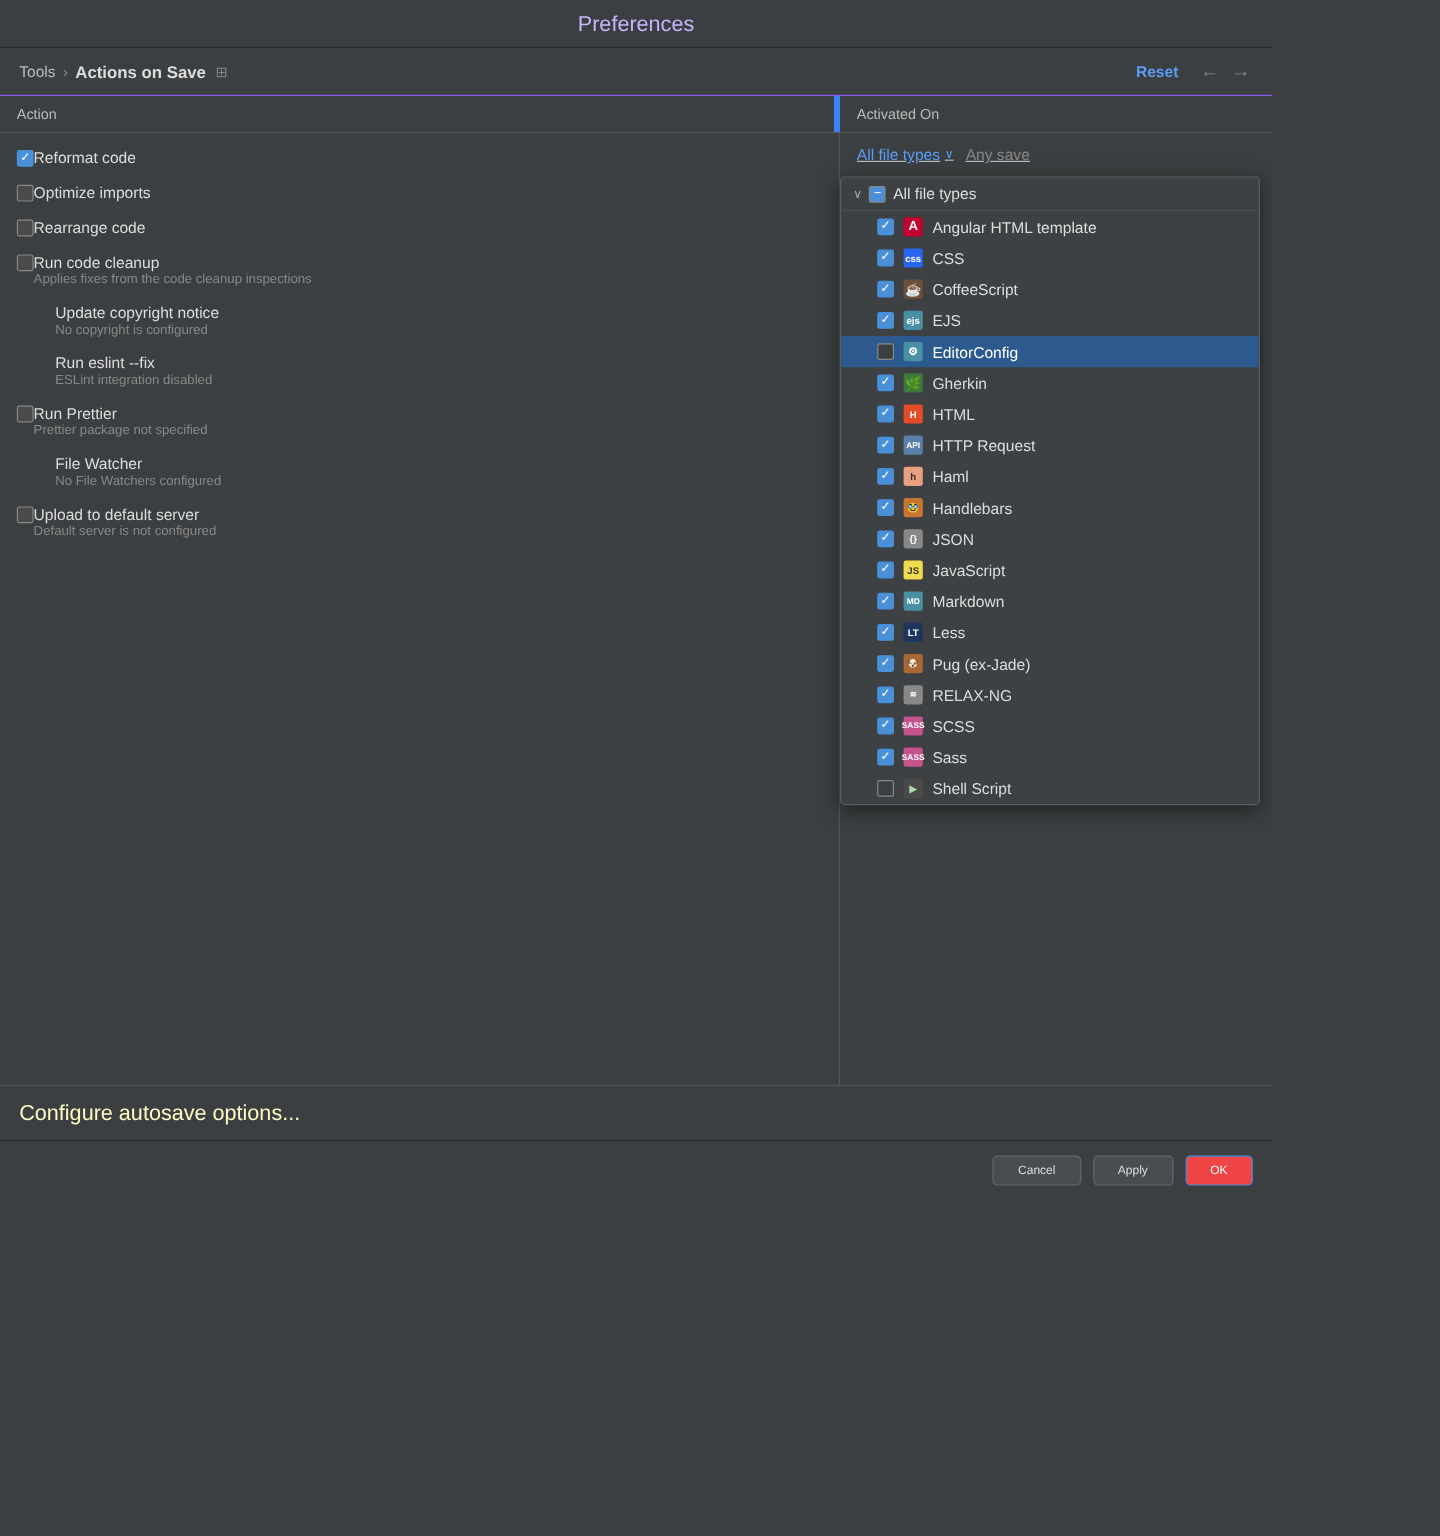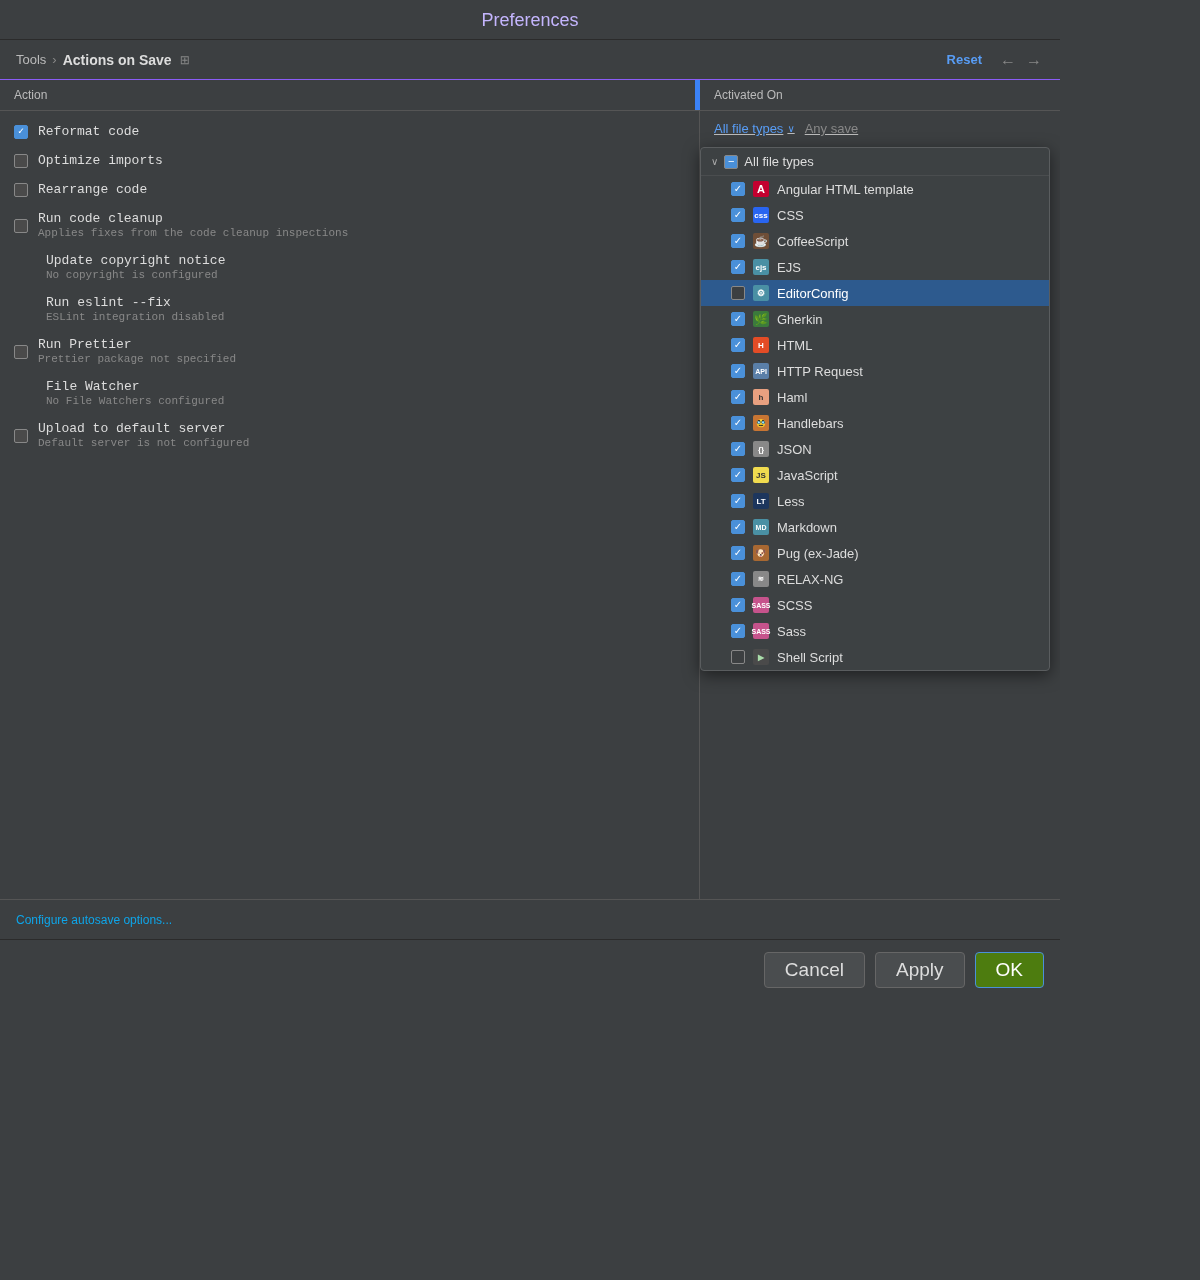--- a/index.html
+++ b/index.html
@@ -112,24 +112,22 @@
     
     .actions-panel {
       flex: 0 0 700px;
       border-right: 1px solid #555;
       overflow-y: auto;
       padding: 6px 0;
     }
 
     .action-row {
       display: flex;
-      align-items: center;
+      align-items: flex-start;
       padding: 7px 14px;
-      gap: 10px;
-      font-family: Liberation Mono, monospace;
     }
     .action-row.no-checkbox {
       padding-left: 46px;
     }
 
     .checkbox-wrap {
       margin-top: 1px;
       flex-shrink: 0;
     }
 
@@ -314,47 +312,47 @@
     .dropdown-item.selected .item-label {
       color: white;
     }
 
     
     .footer-link {
       padding: 12px 16px;
       border-top: 1px solid #555;
     }
     .footer-link a {
-      color: #0ea5e9;
-      font-size: 12px;
+      color: #fef9c3;
+      font-size: 18px;
       text-decoration: none;
       cursor: pointer;
     }
 
     
     .bottom-bar {
       display: flex;
       justify-content: flex-end;
       align-items: center;
       gap: 10px;
       padding: 12px 16px;
       background: #3c3f41;
       border-top: 1px solid #2b2b2b;
     }
     .btn {
       padding: 6px 20px;
       border-radius: 4px;
-      font-size: 19px;
+      font-size: 10px;
       cursor: pointer;
       border: 1px solid #666;
       background: #4a4d4f;
       color: #dddddd;
     }
     .btn-primary {
-      background: #4d7c0f;
+      background: #ef4444;
       border-color: #4a90d9;
       color: white;
     }
   </style>
 </head>
 <body>
 
 <div class="title-bar">
   <span>Preferences</span>
 </div>
@@ -544,28 +542,28 @@
         </div>
 
         <div class="dropdown-item">
           <div class="item-checkbox checked"></div>
           <div class="item-icon icon-js">JS</div>
           <span class="item-label">JavaScript</span>
         </div>
 
         <div class="dropdown-item">
           <div class="item-checkbox checked"></div>
+          <div class="item-icon icon-md">MD</div>
+          <span class="item-label">Markdown</span>
+        </div>
+
+        <div class="dropdown-item">
+          <div class="item-checkbox checked"></div>
           <div class="item-icon icon-less">LT</div>
           <span class="item-label">Less</span>
-        </div>
-
-        <div class="dropdown-item">
-          <div class="item-checkbox checked"></div>
-          <div class="item-icon icon-md">MD</div>
-          <span class="item-label">Markdown</span>
         </div>
 
         <div class="dropdown-item">
           <div class="item-checkbox checked"></div>
           <div class="item-icon icon-pug">🐶</div>
           <span class="item-label">Pug (ex-Jade)</span>
         </div>
 
         <div class="dropdown-item">
           <div class="item-checkbox checked"></div>

